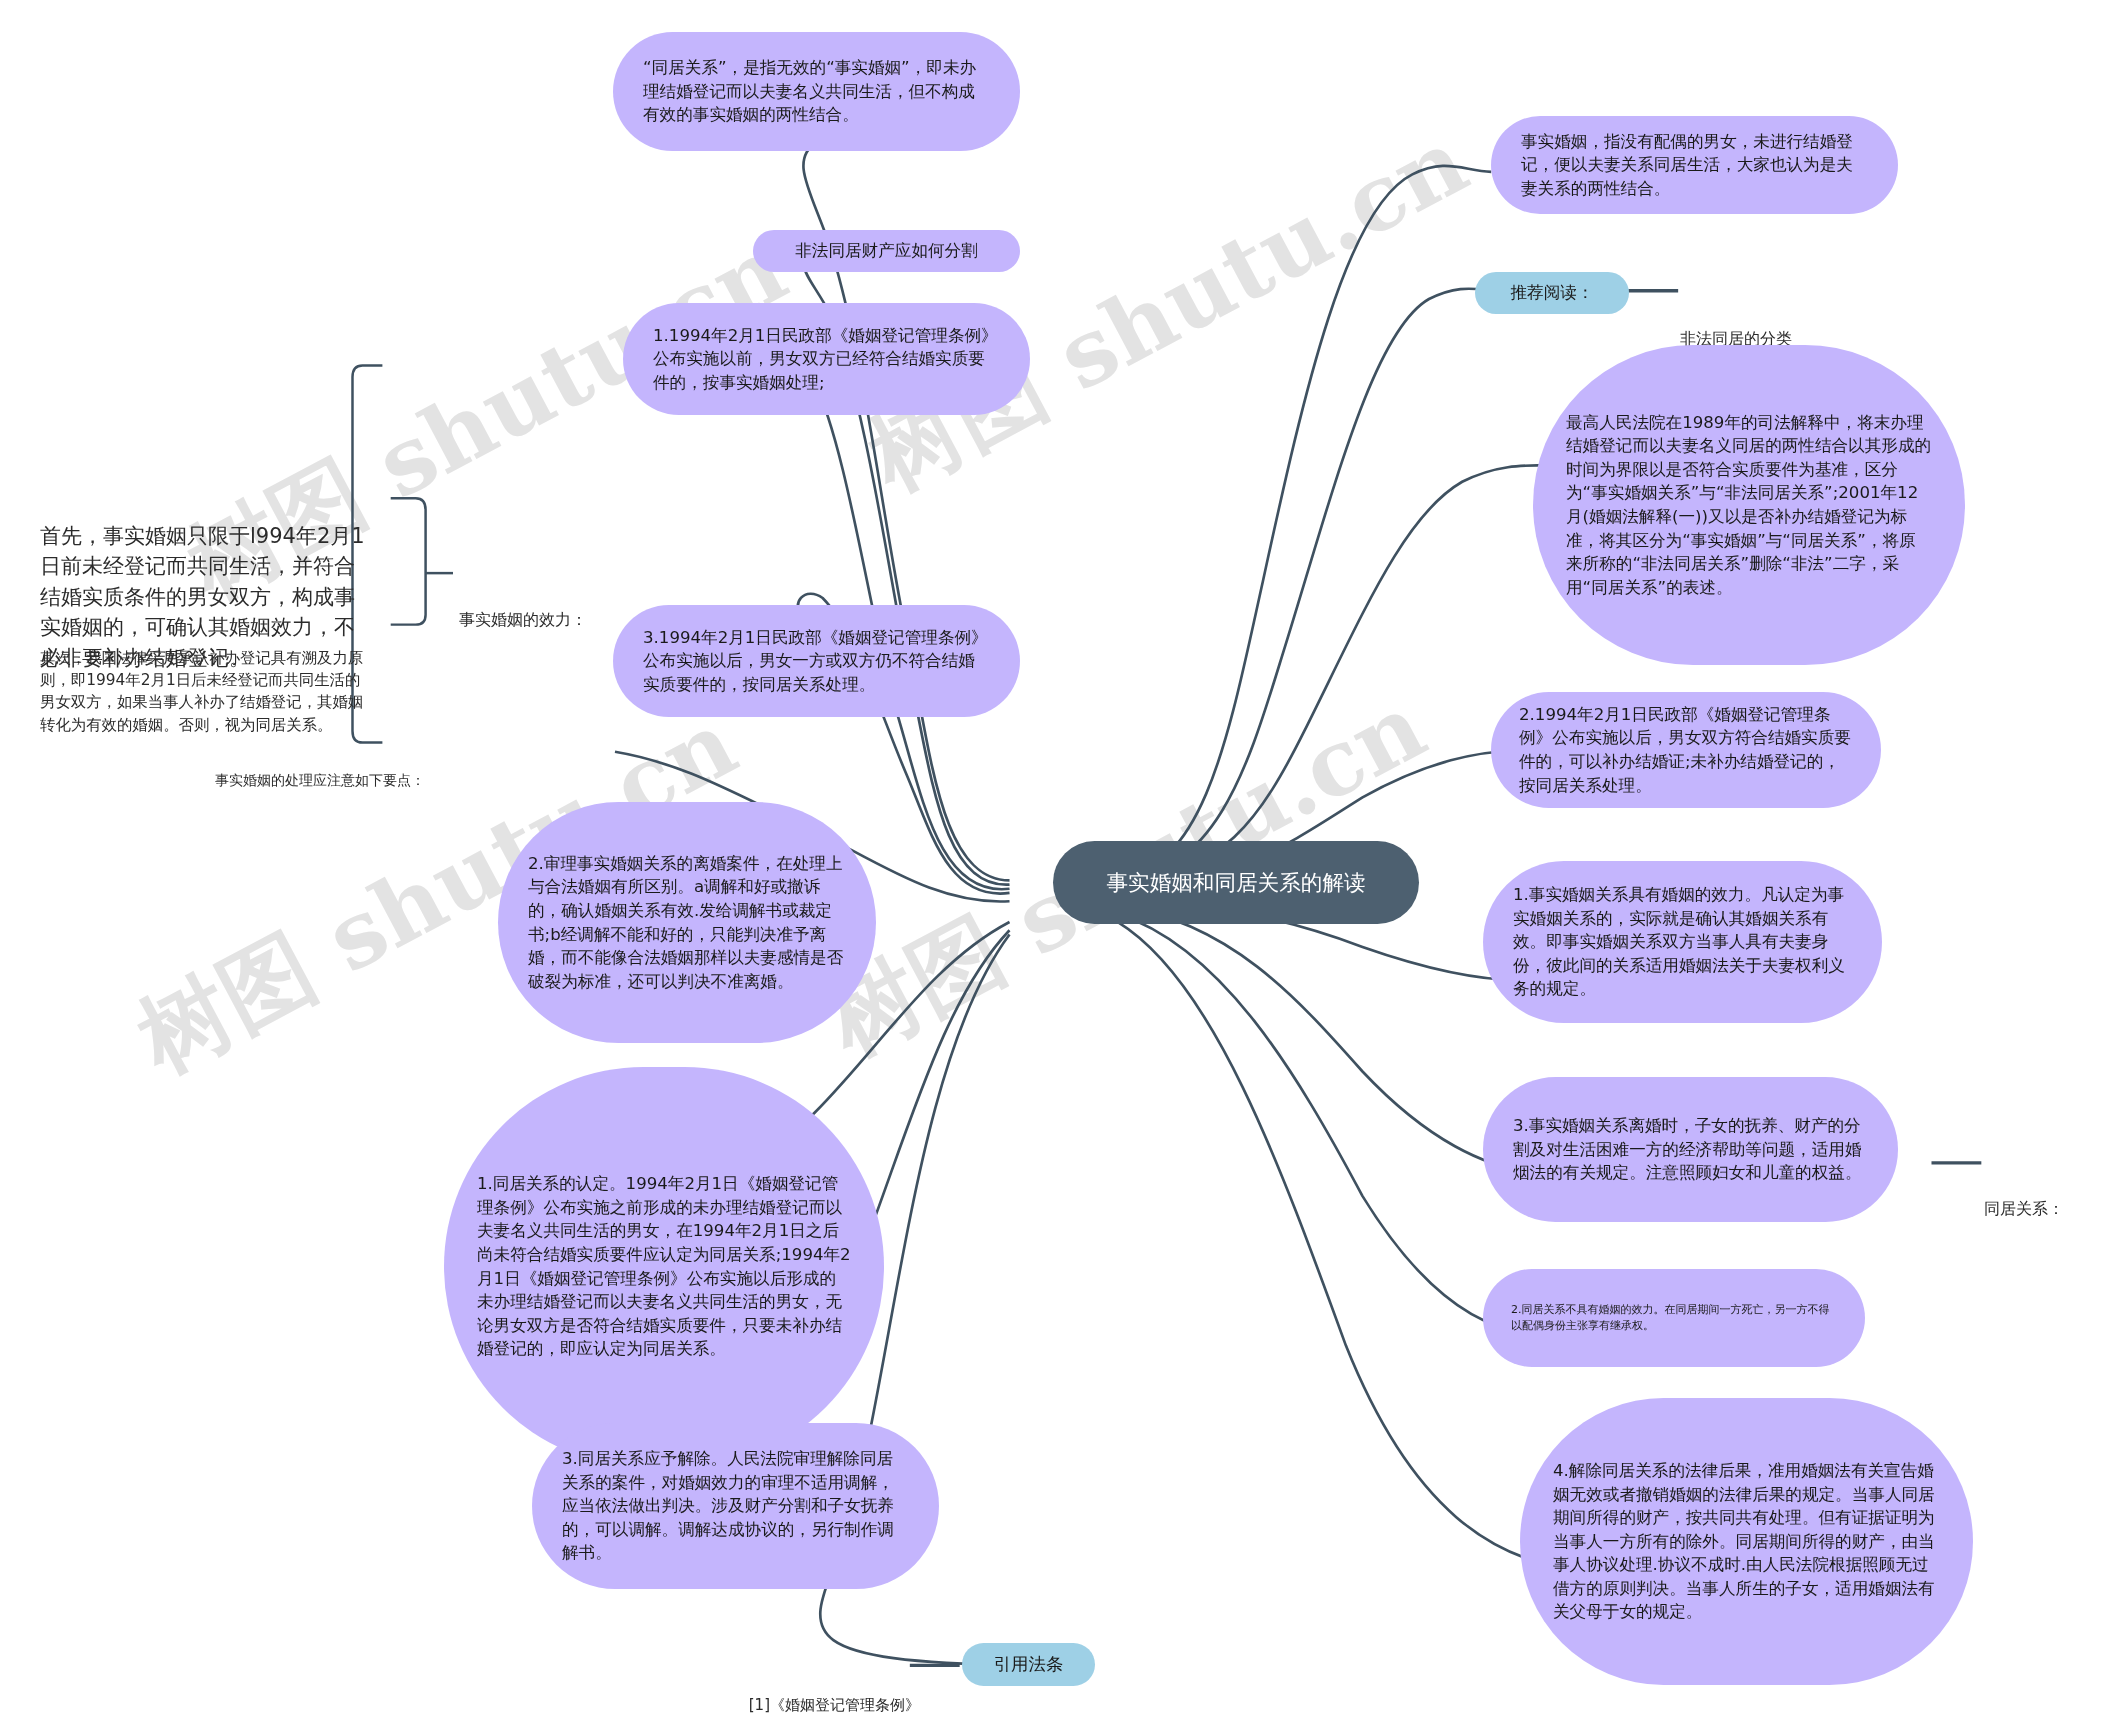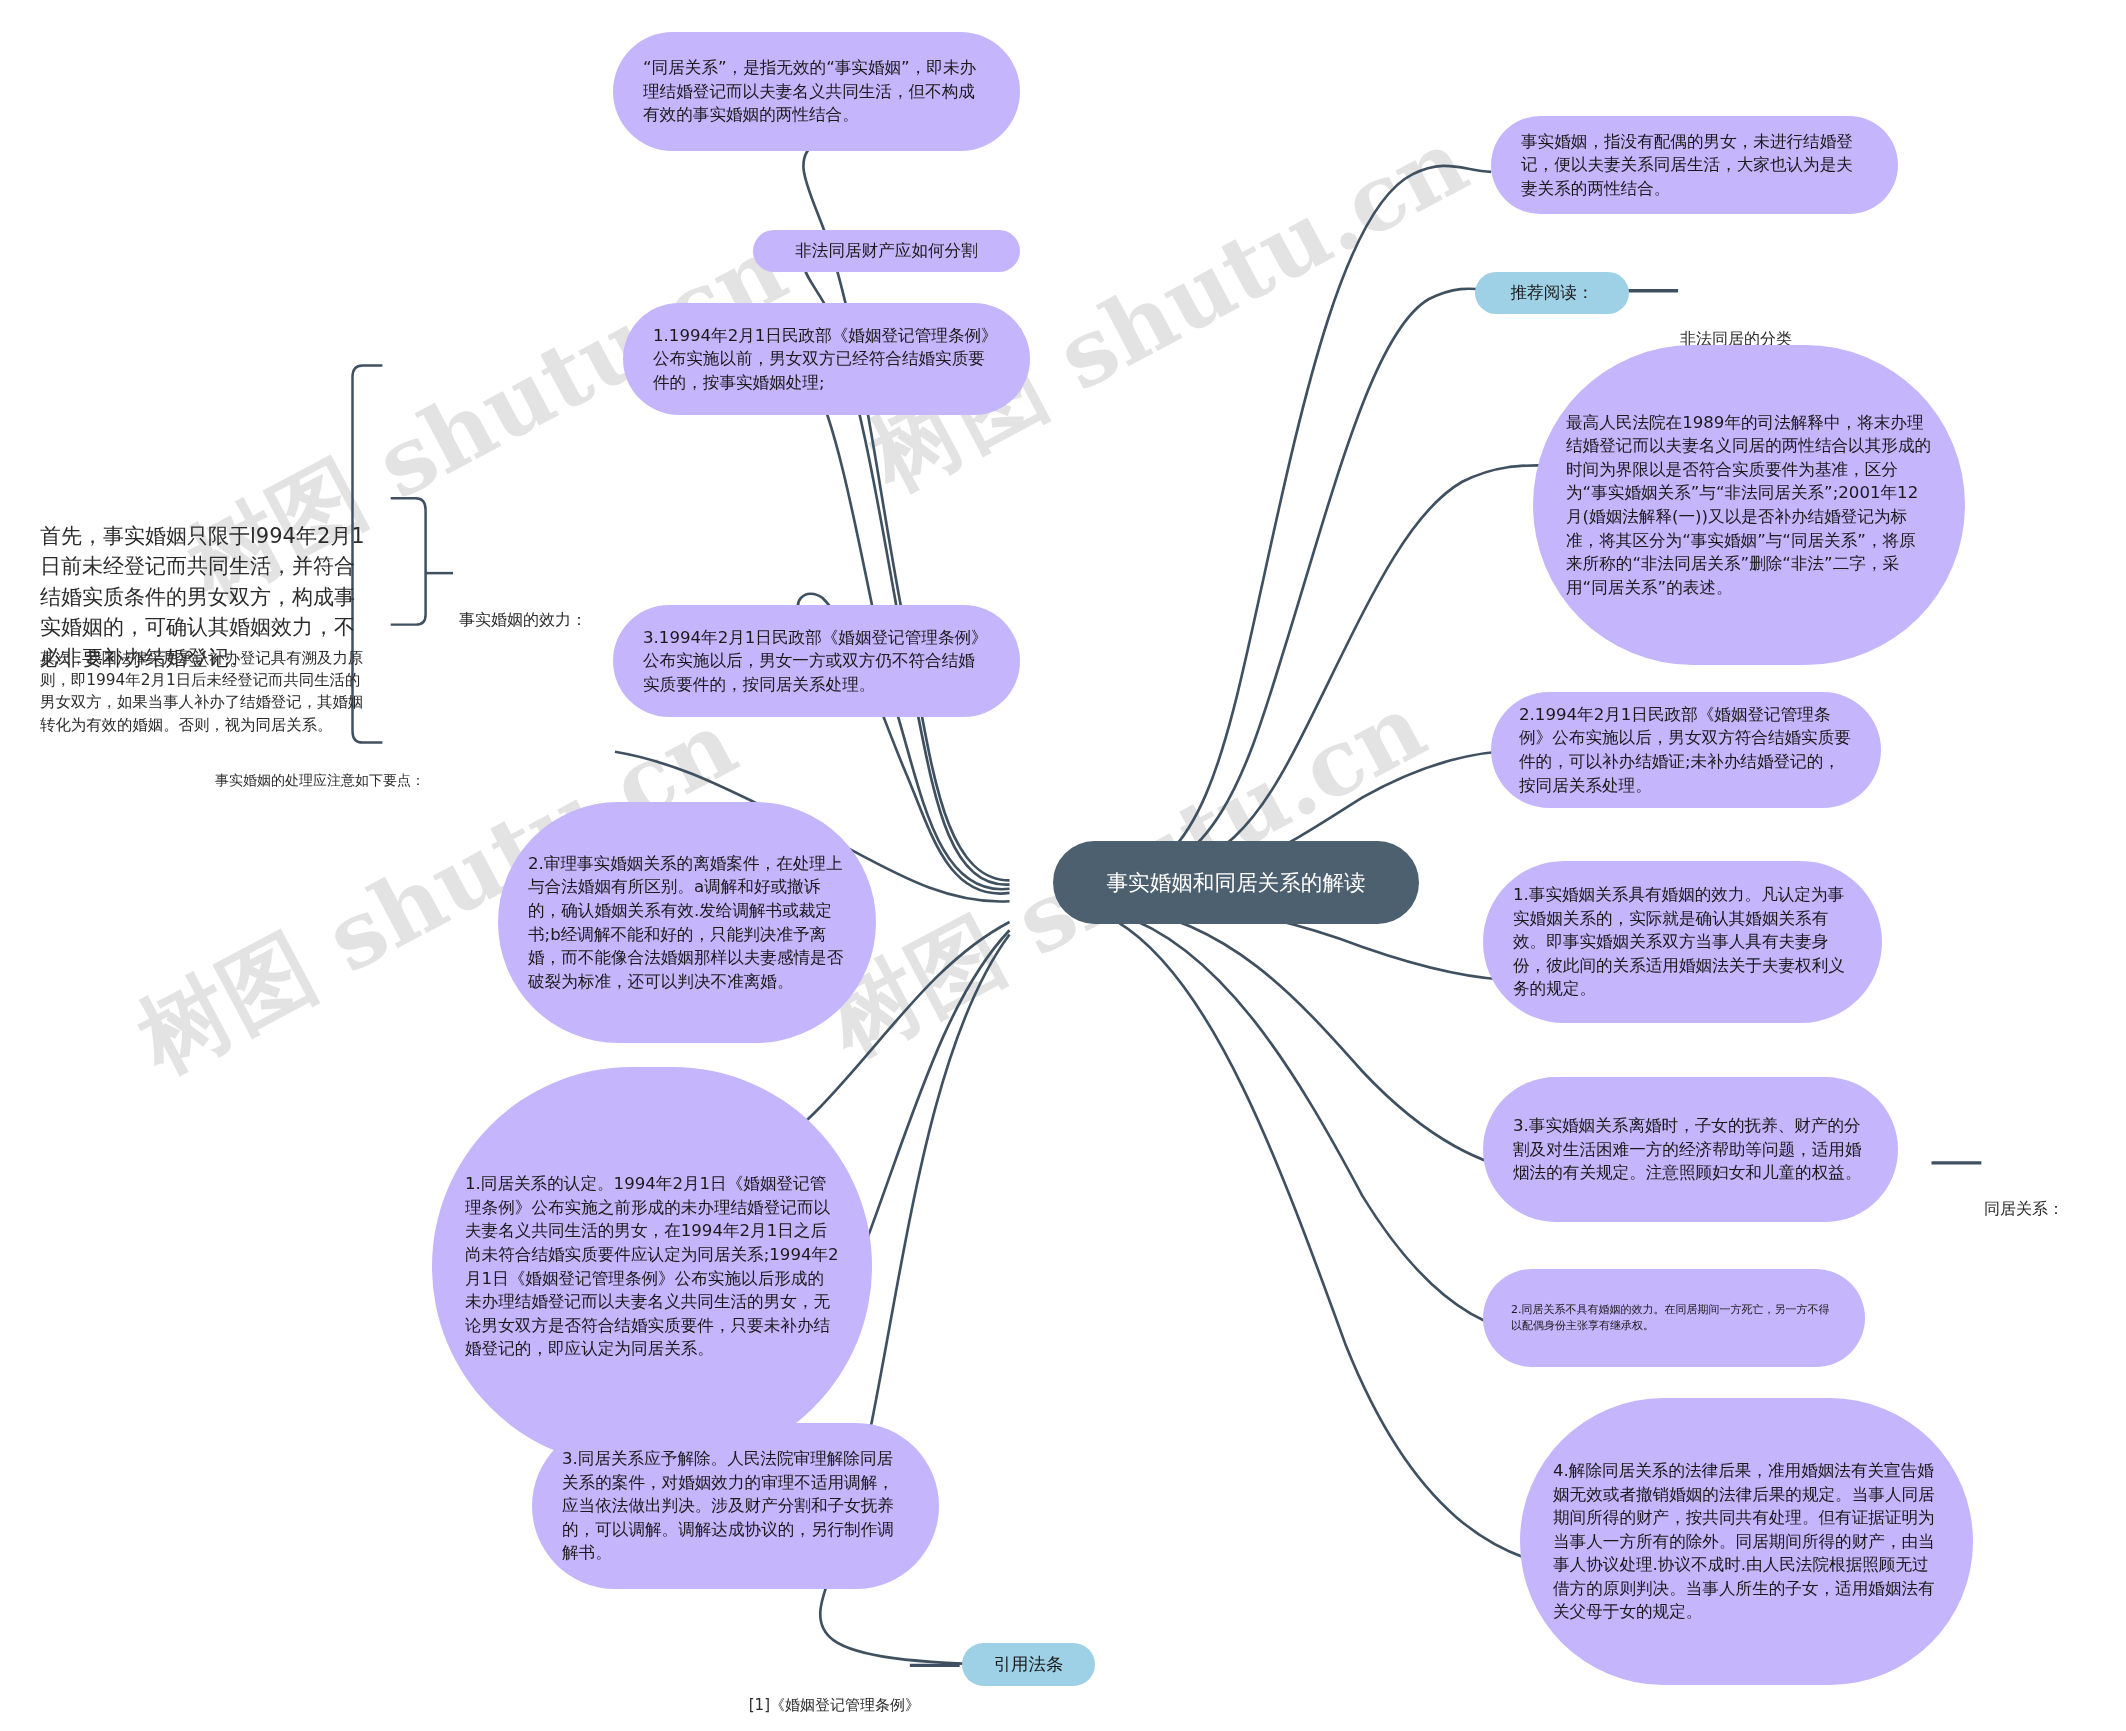--- a/index.html
+++ b/index.html
@@ -133,21 +133,21 @@
   </div>
 
   <div class="node blue" style="left:613px; top:605px; width:407px; height:112px; padding:10px 30px; font-size:16.6px;">
     <span>3.1994年2月1日民政部《婚姻登记管理条例》公布实施以后，男女一方或双方仍不符合结婚实质要件的，按同居关系处理。</span>
   </div>
 
   <div class="node blue" style="left:498px; top:802px; width:378px; height:241px; padding:29px 30px; font-size:16.6px;">
     <span>2.审理事实婚姻关系的离婚案件，在处理上与合法婚姻有所区别。a调解和好或撤诉的，确认婚姻关系有效.发给调解书或裁定书;b经调解不能和好的，只能判决准予离婚，而不能像合法婚姻那样以夫妻感情是否破裂为标准，还可以判决不准离婚。</span>
   </div>
 
-  <div class="node blue" style="left:432px; top:1067px; width:440px; height:399px; padding:15px 33px; font-size:16.6px;">
+  <div class="node blue" style="left:444px; top:1067px; width:440px; height:399px; padding:15px 33px; font-size:16.6px;">
     <span>1.同居关系的认定。1994年2月1日《婚姻登记管理条例》公布实施之前形成的未办理结婚登记而以夫妻名义共同生活的男女，在1994年2月1日之后尚未符合结婚实质要件应认定为同居关系;1994年2月1日《婚姻登记管理条例》公布实施以后形成的未办理结婚登记而以夫妻名义共同生活的男女，无论男女双方是否符合结婚实质要件，只要未补办结婚登记的，即应认定为同居关系。</span>
   </div>
 
   <div class="node blue" style="left:532px; top:1423px; width:407px; height:166px; padding:11.6px 30px; font-size:16.6px;">
     <span>3.同居关系应予解除。人民法院审理解除同居关系的案件，对婚姻效力的审理不适用调解，应当依法做出判决。涉及财产分割和子女抚养的，可以调解。调解达成协议的，另行制作调解书。</span>
   </div>
 
   <div class="plain" style="left:40px; top:460px; width:331px; font-size:21px;">
     <span>首先，事实婚姻只限于l994年2月1日前未经登记而共同生活，并符合结婚实质条件的男女双方，构成事实婚姻的，可确认其婚姻效力，不必非要补办结婚登记。</span>
   </div>

